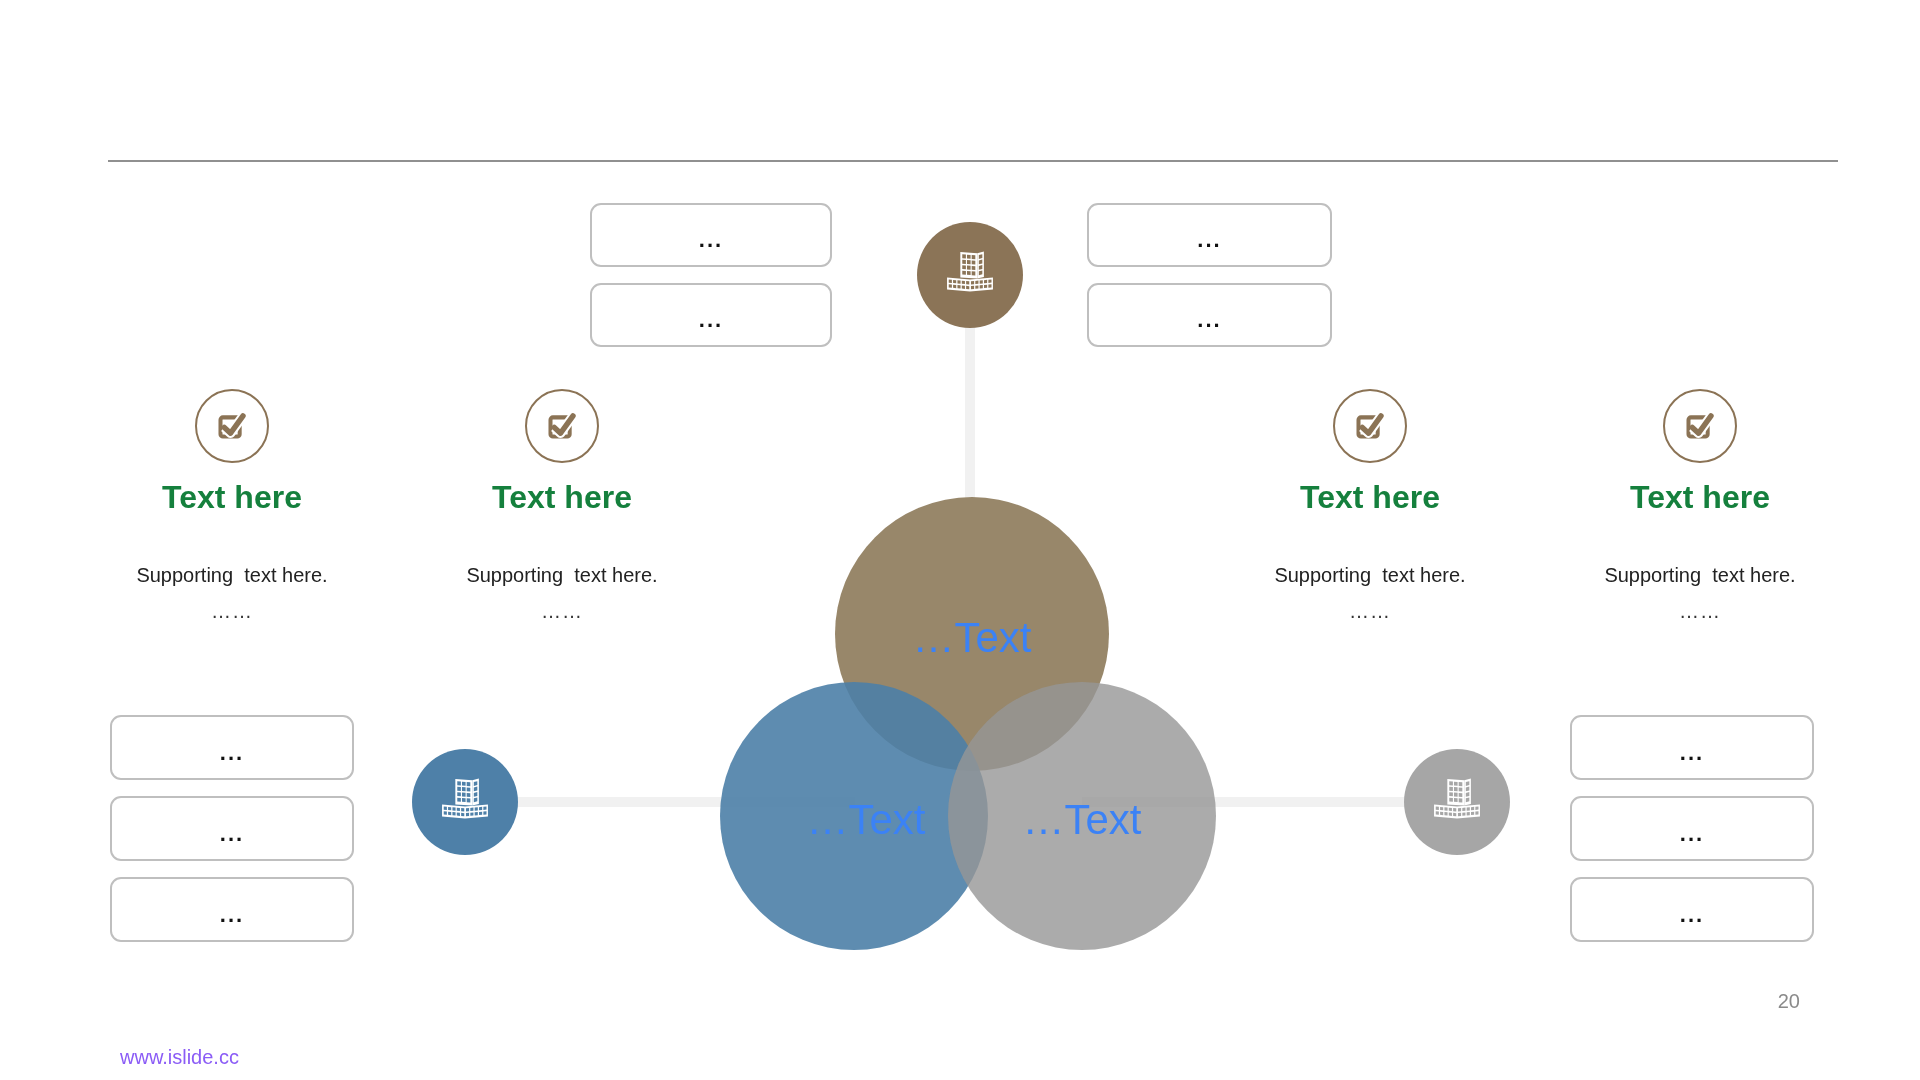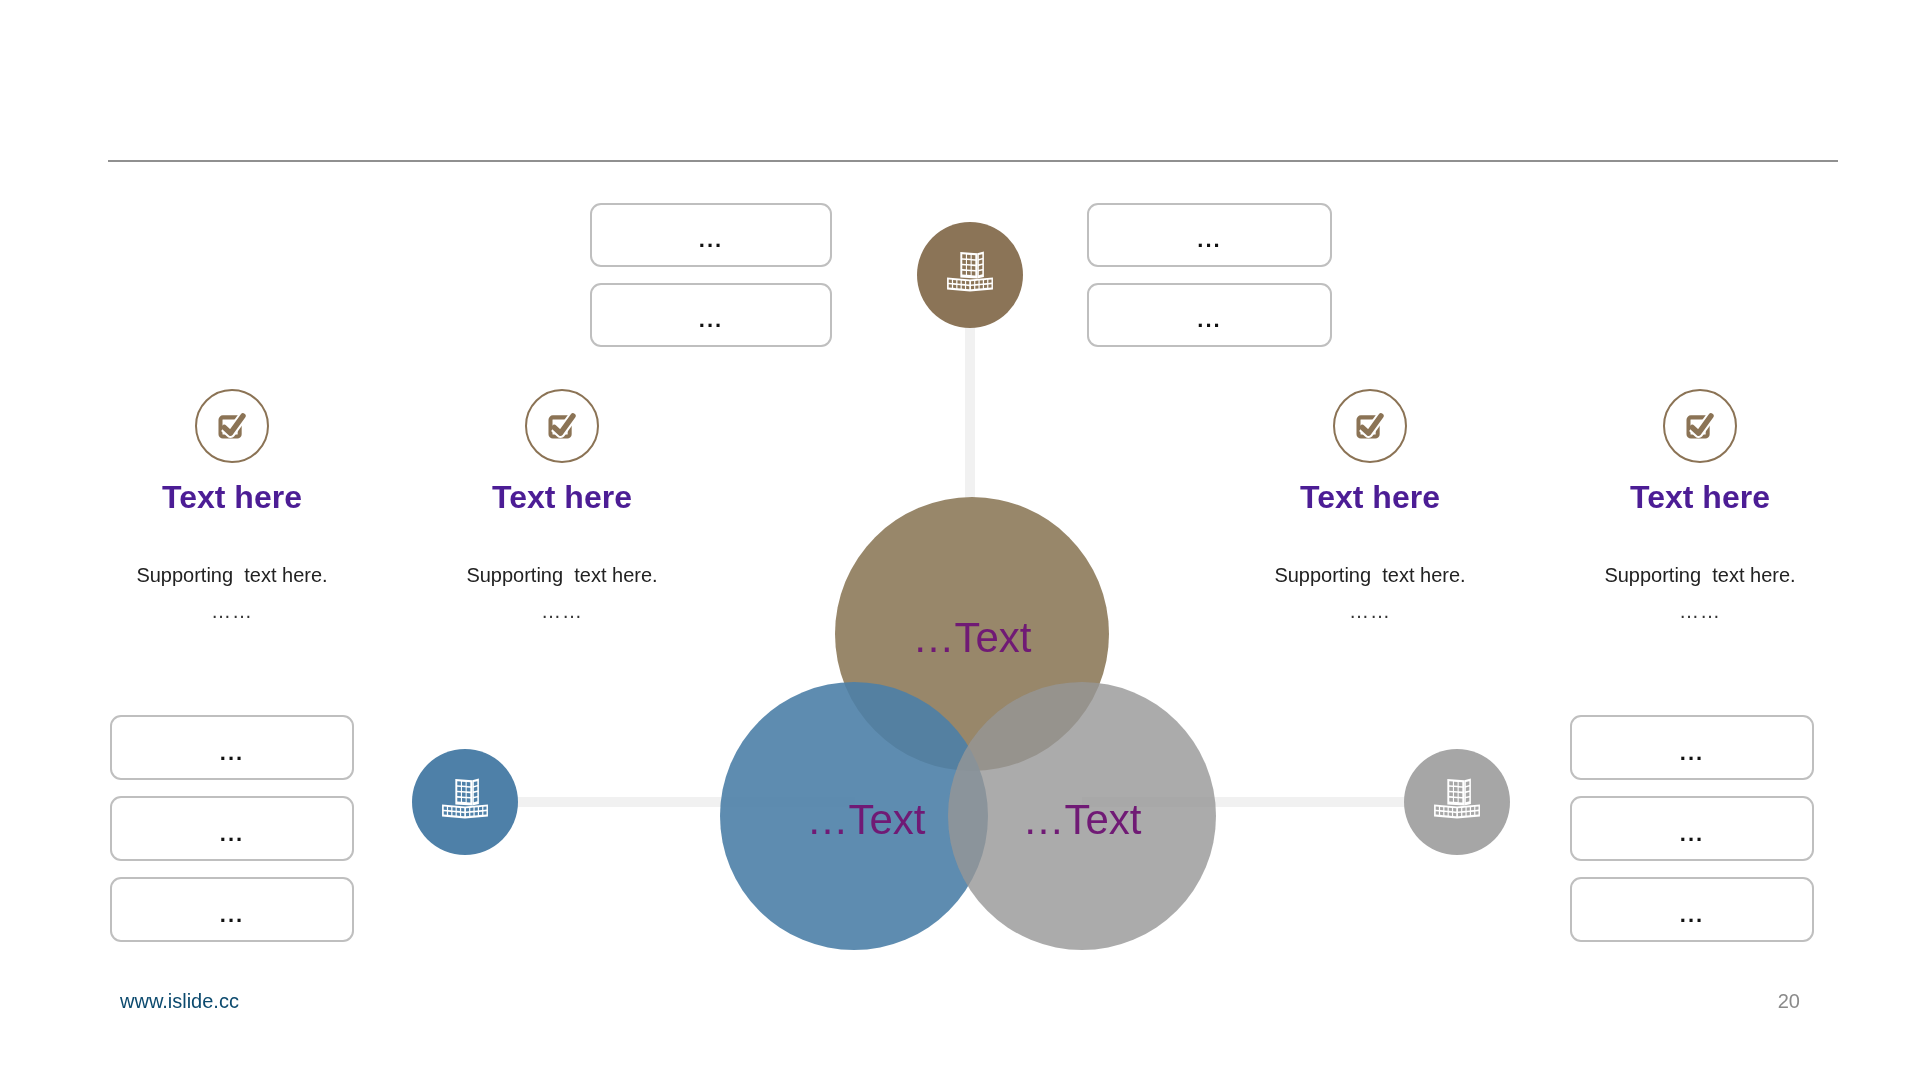--- a/index.html
+++ b/index.html
@@ -27,21 +27,21 @@
   .bar-right { left: 1082px; top: 797px; width: 376px; height: 10px; }
 
   
   .big-circle { border-radius: 50%; }
   .big-brown { left: 835px; top: 497px; width: 274px; height: 274px; background: #98876A; z-index: 2; }
   .big-blue  { left: 720px; top: 682px; width: 268px; height: 268px; background: rgba(76,127,167,0.9); z-index: 3; }
   .big-gray  { left: 948px; top: 682px; width: 268px; height: 268px; background: rgba(150,150,150,0.8); z-index: 4; }
 
   .circle-label {
     z-index: 5;
-    color: #701a75;
+    color: #3b82f6;
     font-size: 42px;
     line-height: 1;
     white-space: nowrap;
     transform: translate(-50%, -50%);
   }
   .label-top  { left: 972px; top: 638px; }
   .label-left { left: 866px; top: 820px; }
   .label-right{ left: 1082px; top: 820px; }
 
   
@@ -95,43 +95,43 @@
     width: 74px; height: 74px;
     border: 2px solid #8B7355;
     border-radius: 50%;
     display: flex; align-items: center; justify-content: center;
   }
   .ring svg { width: 46px; height: 46px; display: block; }
   .feature-title {
     margin-top: 18px;
     font-size: 32px;
     font-weight: bold;
-    color: #4c1d95;
+    color: #15803d;
     line-height: 1;
   }
   .feature-subtitle {
     margin-top: 52px;
     font-size: 20px;
     color: #222222;
     line-height: 1;
     white-space: pre;
   }
   .feature-ellipsis {
     margin-top: 16px;
     font-size: 20px;
     color: #333333;
     line-height: 1;
     letter-spacing: 1px;
   }
 
   
   .footer-site {
-    left: 120px; top: 990px;
+    left: 120px; top: 1046px;
     font-size: 20px;
-    color: #0c4a6e;
+    color: #8b5cf6;
   }
   .footer-page {
     left: 1700px; top: 990px; width: 100px;
     text-align: right;
     font-size: 20px;
     color: #8A8A8A;
   }
 </style>
 </head>
 <body>

